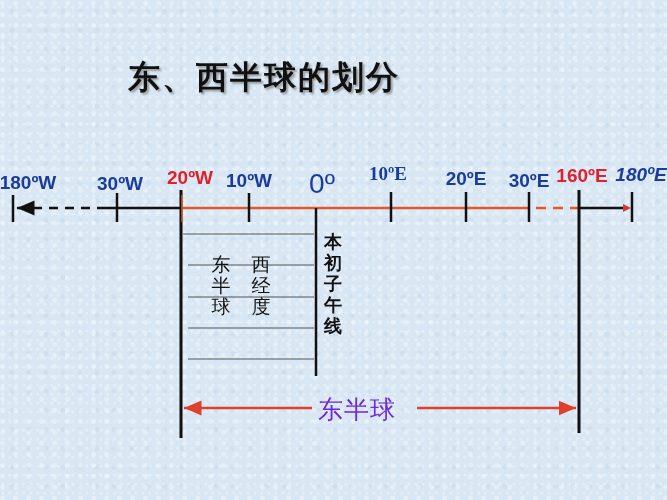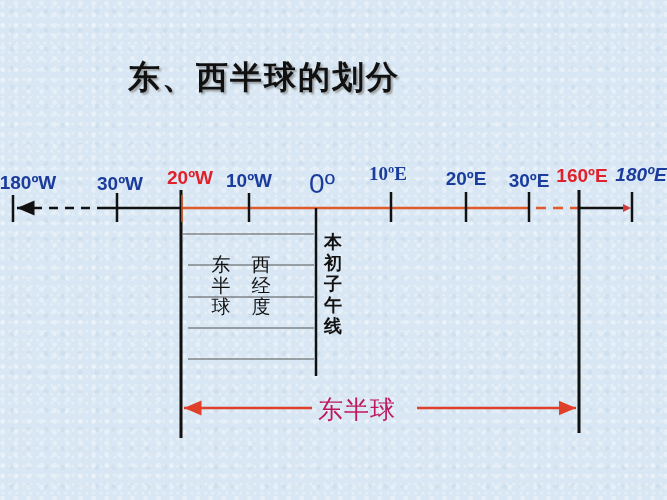--- a/index.html
+++ b/index.html
@@ -29,21 +29,21 @@
   .red { color: #e0202a; }
   .zero { font-size: 28px; top: 168px !important; color: #1a3c9c; }
   svg.diagram { position: absolute; left: 0; top: 0; }
   .vtext {
     position: absolute; font-size: 19px; line-height: 21px; width: 22px;
     text-align: center; color: #111; font-family: "DejaVu Sans", sans-serif;
   }
   .meridian-text { font-weight: bold; font-size: 18px; }
   .east-label {
     position: absolute; left: 318px; top: 393px; font-size: 25px;
-    color: #be185d; font-family: "DejaVu Sans", sans-serif; background: transparent;
+    color: #6d28d9; font-family: "DejaVu Sans", sans-serif; background: transparent;
     letter-spacing: 1px;
   }
 </style>
 </head>
 <body>
 
 <div class="title">东、西半球的划分</div>
 
 <div class="lbl blue" style="left:28px; top:172px;">180ºW</div>
 <div class="lbl blue" style="left:120px; top:173px;">30ºW</div>

